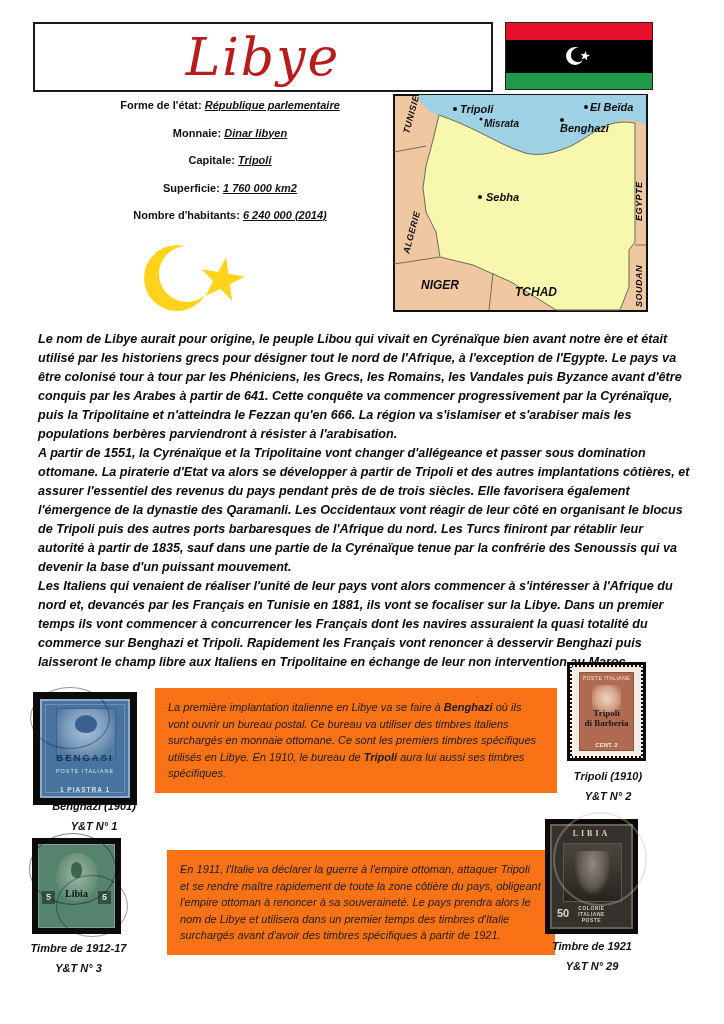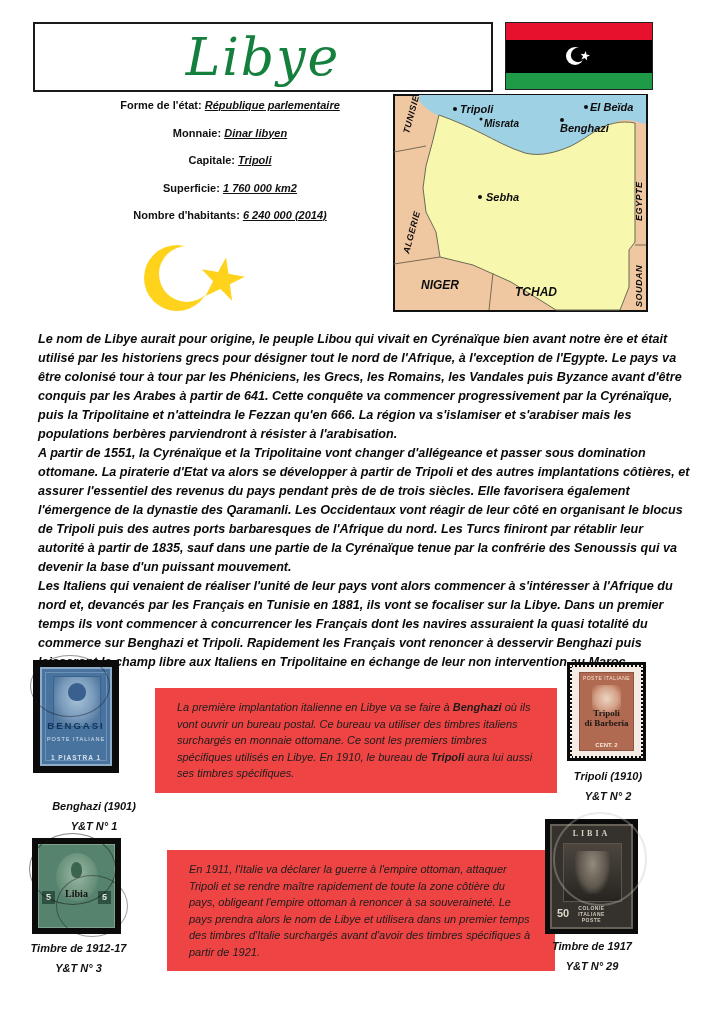--- a/index.html
+++ b/index.html
@@ -7,21 +7,21 @@
     position:relative;width:724px;height:1024px;background:#fff;overflow:hidden;
     font-family:"Liberation Sans",sans-serif;color:#111;
   }
   
   .title-box{
     position:absolute;left:33px;top:22px;width:456px;height:66px;
     border:2px solid #1a1a1a;display:flex;align-items:center;justify-content:center;
   }
   .title-box h1{
     margin:0;font-family:"DejaVu Serif",serif;font-style:italic;font-weight:400;
-    font-size:52px;letter-spacing:2px;color:#15803d;
+    font-size:52px;letter-spacing:2px;color:#b91c1c;
   }
   .flag{
     position:absolute;left:505px;top:22px;width:146px;height:66px;
     border:1px solid #222;display:flex;flex-direction:column;
   }
   .flag .red{height:25%;background:#e8112d;}
   .flag .black{height:50%;background:#000;position:relative;}
   .flag .green{height:25%;background:#1f9b47;}
   .flag svg{position:absolute;left:50%;top:50%;transform:translate(-50%,-50%);}
   
@@ -43,21 +43,21 @@
   .history{
     position:absolute;left:38px;top:330px;width:652px;
     font-size:12.6px;line-height:19px;font-weight:700;font-style:italic;color:#0a0a0a;
   }
   .history p{margin:0;}
   
   .stamp{position:absolute;background:#0b0b0b;box-sizing:border-box;}
   .stamp .inner{position:absolute;box-sizing:border-box;}
   .caption{position:absolute;text-align:center;font-size:11px;font-style:italic;font-weight:600;line-height:20px;}
   
-  .s1{left:33px;top:660px;width:86px;height:113px;padding:7px;}
+  .s1{left:33px;top:692px;width:104px;height:113px;padding:7px;}
   .s1 .inner{inset:7px;background:#48739f;border:2px solid #8fadc9;}
   .s1 .orn{position:absolute;inset:3px;border:1px solid #6d92b8;}
   .s1 .portrait{position:absolute;left:16%;top:7%;width:68%;height:52%;
     background:radial-gradient(ellipse at 50% 42%,#aac4d9 0%,#7b9cbd 50%,#52799f 80%);border:1px solid #3c618d;}
   .s1 .head{position:absolute;left:31%;top:12%;width:38%;height:38%;background:#39608e;border-radius:50% 50% 45% 45%;}
   .s1 .ovp{position:absolute;left:0;right:0;top:54%;text-align:center;
     font-size:9.5px;font-weight:700;letter-spacing:2px;color:#10335c;}
   .s1 .band{position:absolute;left:0;right:0;top:70%;text-align:center;
     font-size:5.5px;letter-spacing:1px;color:#d3e0ec;}
   .s1 .bot{position:absolute;left:0;right:0;bottom:3px;text-align:center;
@@ -94,22 +94,22 @@
   .s4 .panel{position:absolute;left:14%;top:17%;width:72%;height:56%;
     background:linear-gradient(#4c463f,#27241f);border:1px solid #5c554c;}
   .s4 .figure{position:absolute;left:20%;top:12%;width:60%;height:76%;
     background:radial-gradient(ellipse at 50% 30%,#938a7d 0%,#5e574d 55%,rgba(0,0,0,0) 75%);}
   .s4 .v50{position:absolute;left:5px;bottom:8px;font-size:11px;font-weight:700;color:#ddd5c7;}
   .s4 .bot{position:absolute;left:26%;bottom:4px;width:48%;text-align:center;
     font-size:5px;line-height:6px;letter-spacing:.5px;color:#cfc6b8;font-weight:700;}
   .s4 .pm{position:absolute;right:-16px;top:-14px;width:90px;height:90px;border:2px solid rgba(200,195,185,.35);border-radius:50%;}
   
   .note{
-    position:absolute;background:#ef4444;color:#1c1c1c;
-    font-size:11px;font-style:italic;line-height:16.5px;padding:11px 22px;box-sizing:border-box;
+    position:absolute;background:#f97316;color:#1c1c1c;
+    font-size:11px;font-style:italic;line-height:16.5px;padding:11px 13px;box-sizing:border-box;
   }
   .note b{font-weight:700;}
   .note1{left:155px;top:688px;width:402px;}
   .note2{left:167px;top:850px;width:388px;}
   
   .footer{
     position:absolute;left:0;right:0;top:982px;text-align:center;
     font-size:10.5px;font-style:italic;color:#333;letter-spacing:1px;
     font-family:"DejaVu Serif",serif;
   }
@@ -249,18 +249,18 @@
       <div class="top">LIBIA</div>
       <div class="panel">
           <div class="figure"></div>
         </div>
       <div class="v50">50</div>
       <div class="bot">COLONIE ITALIANE POSTE</div>
       <div class="pm"></div>
     </div>
   </div>
   <div class="caption" style="left:522px;top:936px;width:140px;">
-    <div>Timbre de 1917</div>
+    <div>Timbre de 1921</div>
     <div>Y&amp;T N° 29</div>
   </div>
 
 
 </div>
 
 </body></html>

